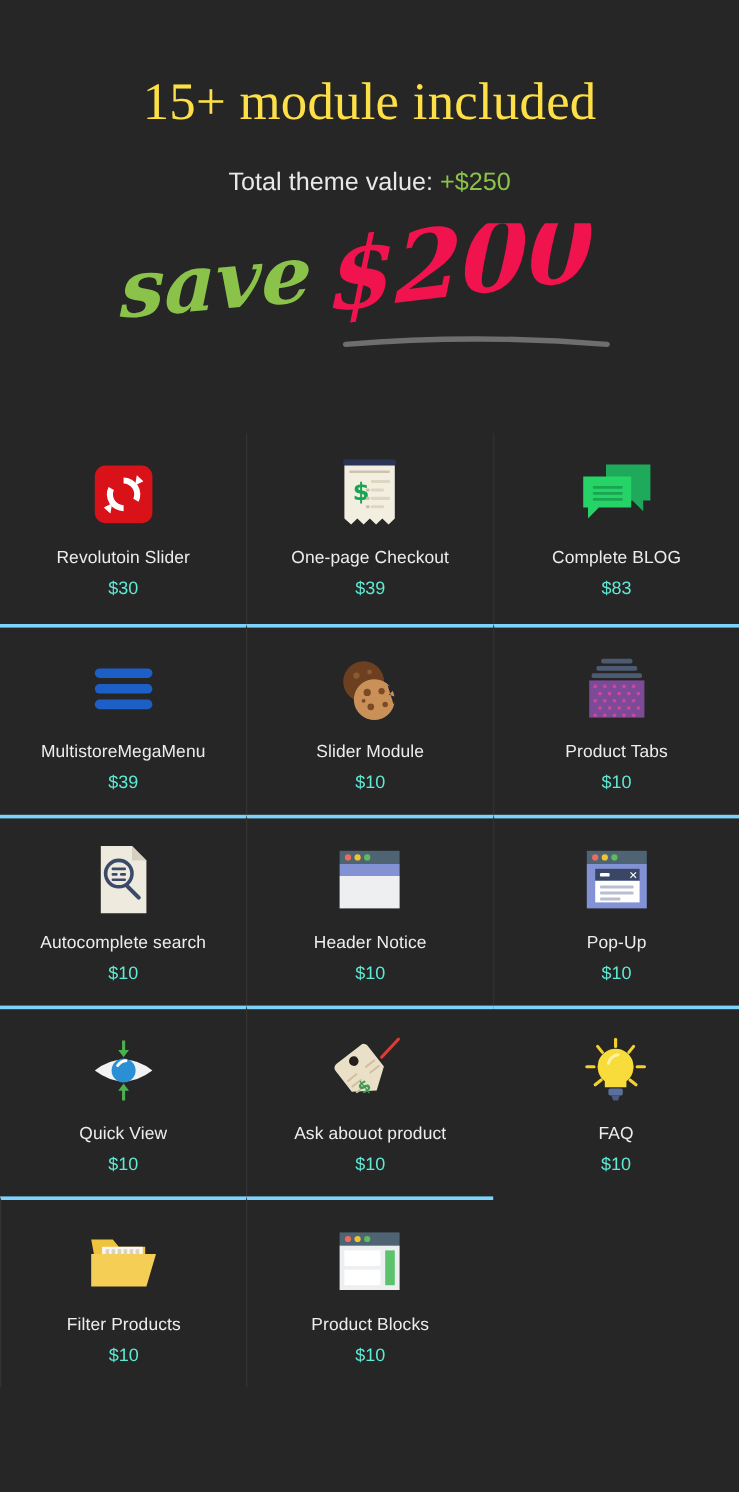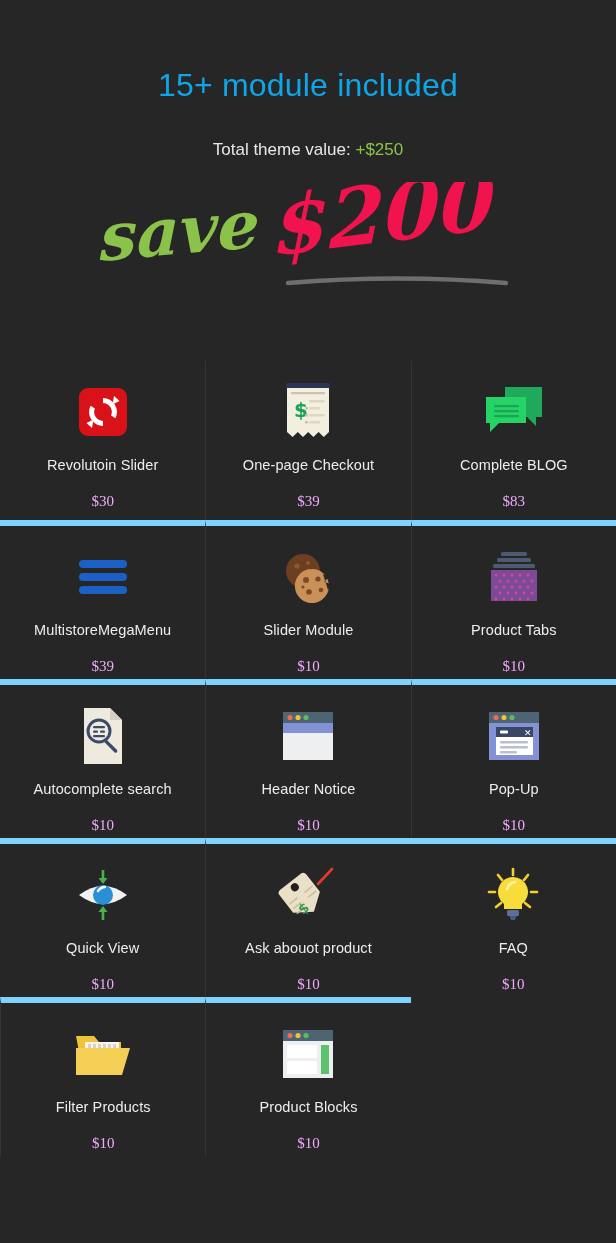--- a/index.html
+++ b/index.html
@@ -8,26 +8,26 @@
     background:#262626;
     font-family:"Liberation Sans", sans-serif;
     overflow:hidden;
     position:relative;
   }
   .page{width:616px;height:1243px;position:relative;background:#262626;}
 
   
   .hero{padding-top:62px;text-align:center;}
   .hero-title{
-    font-size:32px;line-height:46px;font-weight:300;
-    color:#0ea5e9;letter-spacing:.2px;
-    font-family:Liberation Sans, sans-serif;
+    font-size:44px;line-height:46px;font-weight:300;
+    color:#fde047;letter-spacing:.2px;
+    font-family:Liberation Serif, serif;
   }
   .hero-sub{
-    margin-top:32px;font-size:17px;color:#e8e8e8;font-weight:400;
+    margin-top:32px;font-size:21px;color:#e8e8e8;font-weight:400;
   }
   .hero-sub .accent{color:#8bc34a;}
 
   .save-wrap{
     margin-top:22px;position:relative;height:120px;
   }
   .save-svg{display:block;margin:0 auto;}
 
   
   .grid{
@@ -35,33 +35,33 @@
     display:grid;grid-template-columns:1fr 1fr 1fr;
   }
   .cell{
     height:159px;
     box-sizing:border-box;
     display:flex;flex-direction:column;align-items:center;
     padding-top:19px;
     position:relative;
   }
   .cell.bl{border-left:1px solid #343434;}
-  .cell.bt{border-top:6px solid #7dd3fc;}
+  .cell.bt{border-top:3px solid #7dd3fc;}
 
   .icon-box{
     width:64px;height:64px;
     display:flex;align-items:center;justify-content:center;
     margin-bottom:12px;
   }
   .m-name{
     font-size:14.5px;color:#ededed;font-weight:400;
     line-height:18px;text-align:left;letter-spacing:.1px;
   }
   .m-price{
-    margin-top:19px;font-size:15px;color:#f0abfc;font-weight:400;font-family:Liberation Serif, serif;
+    margin-top:8px;font-size:15px;color:#5eead4;font-weight:400;
   }
 </style>
 </head>
 <body>
 
 <div class="page">
 
   <div class="hero">
     <div class="hero-title">15+ module included</div>
     <div class="hero-sub">

